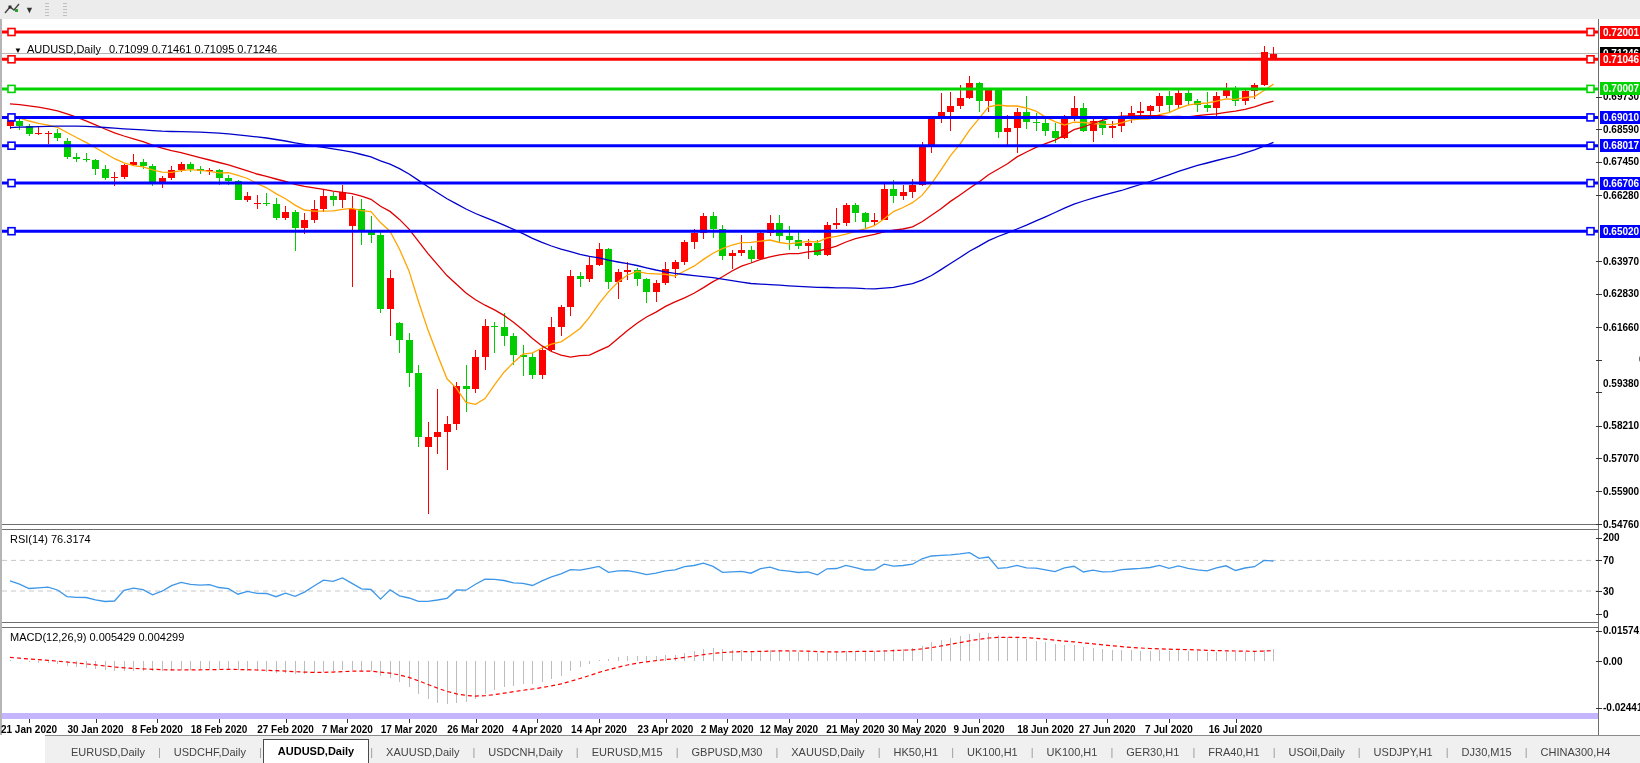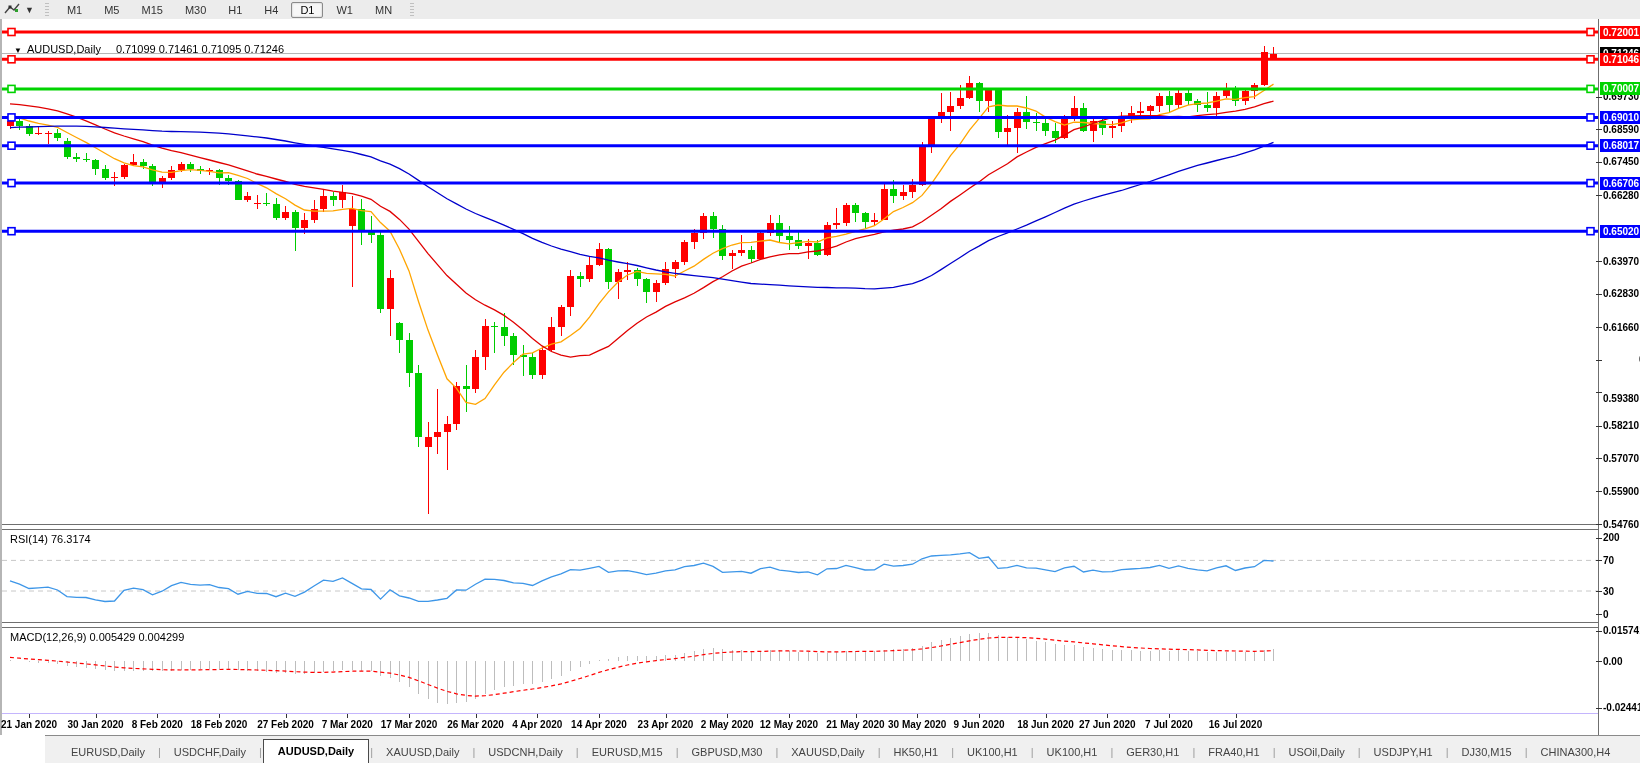--- a/index.html
+++ b/index.html
@@ -15,24 +15,24 @@
   .tf-btn{display:inline-block;padding:1px 8px;margin:0 2px;border:1px solid transparent;
     border-radius:2px;cursor:default;color:#333;}
   .tf-btn.active{background:#f7f7f7;border:1px solid #8a8a8a;box-shadow:inset 0 0 2px #bbb;color:#000;}
   
   #chart-area{position:absolute;left:0;top:19px;width:1640px;height:716px;background:#fff;
     border-left:2px solid #b5b5b5;box-sizing:border-box;}
   #chart-area svg{position:absolute;left:0;display:block;}
   .divider{position:absolute;left:0;width:1596px;height:4px;background:#fff;
     border-top:1px solid #6f6f6f;border-bottom:1px solid #6f6f6f;}
   .pane-title{position:absolute;left:12px;font-size:11px;color:#000;white-space:nowrap;z-index:5;}
-  .pane-title .ohlc{margin-left:15px;}
+  .pane-title .ohlc{margin-left:8px;}
   .obj-marker{font-size:8px;margin-right:5px;color:#000;}
   #date-axis{position:absolute;left:0;top:694px;width:1596px;height:22px;background:#fff;
-    border-top:1px solid #c4b5fd;}
+    border-top:6px solid #c4b5fd;}
   .dtick{position:absolute;top:0;width:1px;height:4px;background:#333;}
   .date-label{position:absolute;top:5px;transform:translateX(-50%);font-size:10px;font-weight:700;
     color:#000;white-space:nowrap;}
   #scale-col{position:absolute;left:1596px;top:0;width:44px;height:716px;background:#fff;
     border-left:1px solid #6f6f6f;box-sizing:border-box;}
   .tick-label{position:absolute;left:4px;font-size:10px;font-weight:700;color:#000;height:13px;
     line-height:13px;white-space:nowrap;}
   .tick-dash{position:absolute;left:-3px;width:6px;height:1px;background:#333;}
   .badge{position:absolute;left:1px;width:42px;height:13px;line-height:13px;font-size:10px;
     font-weight:700;color:#fff;padding-left:3px;box-sizing:border-box;white-space:nowrap;}
@@ -57,21 +57,20 @@
       <span>
         <svg width="18" height="14" viewBox="0 0 18 14">
           <path d="M1,11 L6,5 L10,8 L15,2" stroke="#444" stroke-width="1.4" fill="none"></path>
           <rect x="4.5" y="3.5" width="3" height="3" fill="#2f2f2f"></rect>
           <rect x="11" y="7" width="3" height="3" fill="#2ca02c"></rect>
         </svg>
       </span>
       <span class="dd">▼</span>
     </div>
     <div class="grip"></div>
-    <div id="tf-buttons"><span class="tf-btn">M1</span><span class="tf-btn">M5</span><span class="tf-btn">M15</span><span class="tf-btn">M30</span><span class="tf-btn">H1</span><span class="tf-btn">H4</span><span class="tf-btn active">D1</span><span class="tf-btn">W1</span><span class="tf-btn">MN</span></div>
     <div class="grip"></div>
   </div>
 
   <div id="chart-area">
     <svg id="main-svg" width="1596" height="505" style="top:0;">
         <line x1="0" y1="34.546190000000166" x2="1596" y2="34.546190000000166" stroke="#b4b4b4" stroke-width="1"></line>
         <g shape-rendering="crispEdges">
           <line x1="8" y1="98.6" x2="8" y2="110.1" stroke="#ff0000" stroke-width="1"></line>
           <rect x="4.5" y="101.5" width="7" height="5.7" fill="#ff0000"></rect>
           <line x1="17.5" y1="100.1" x2="17.5" y2="110.6" stroke="#00cc00" stroke-width="1"></line>
@@ -581,21 +580,21 @@
         <div class="tick-label" style="top: 169.766px;">0.66280</div>
         <div class="tick-dash" style="top: 242.189px;"></div>
         <div class="tick-label" style="top: 235.689px;">0.63970</div>
         <div class="tick-dash" style="top: 274.722px;"></div>
         <div class="tick-label" style="top: 268.222px;">0.62830</div>
         <div class="tick-dash" style="top: 308.111px;"></div>
         <div class="tick-label" style="top: 301.611px;">0.61660</div>
         <div class="tick-dash" style="top: 340.645px;"></div>
         <div class="tick-label" style="top: 334.145px; margin-left: 36px;">0.60520</div>
         <div class="tick-dash" style="top: 373.178px;"></div>
-        <div class="tick-label" style="top: 373px;">0.59380</div>
+        <div class="tick-label" style="top: 358px;">0.59380</div>
         <div class="tick-dash" style="top: 406.568px;"></div>
         <div class="tick-label" style="top: 400.068px;">0.58210</div>
         <div class="tick-dash" style="top: 439.101px;"></div>
         <div class="tick-label" style="top: 432.601px;">0.57070</div>
         <div class="tick-dash" style="top: 472.49px;"></div>
         <div class="tick-label" style="top: 465.99px;">0.55900</div>
         <div class="tick-dash" style="top: 505.024px;"></div>
         <div class="tick-label" style="top: 498.524px;">0.54760</div>
         <div class="badge" style="top: 6.5px; background: rgb(255, 0, 0);">0.72001</div>
         <div class="badge" style="top: 28.0462px; background: rgb(0, 0, 0);">0.71246</div>

